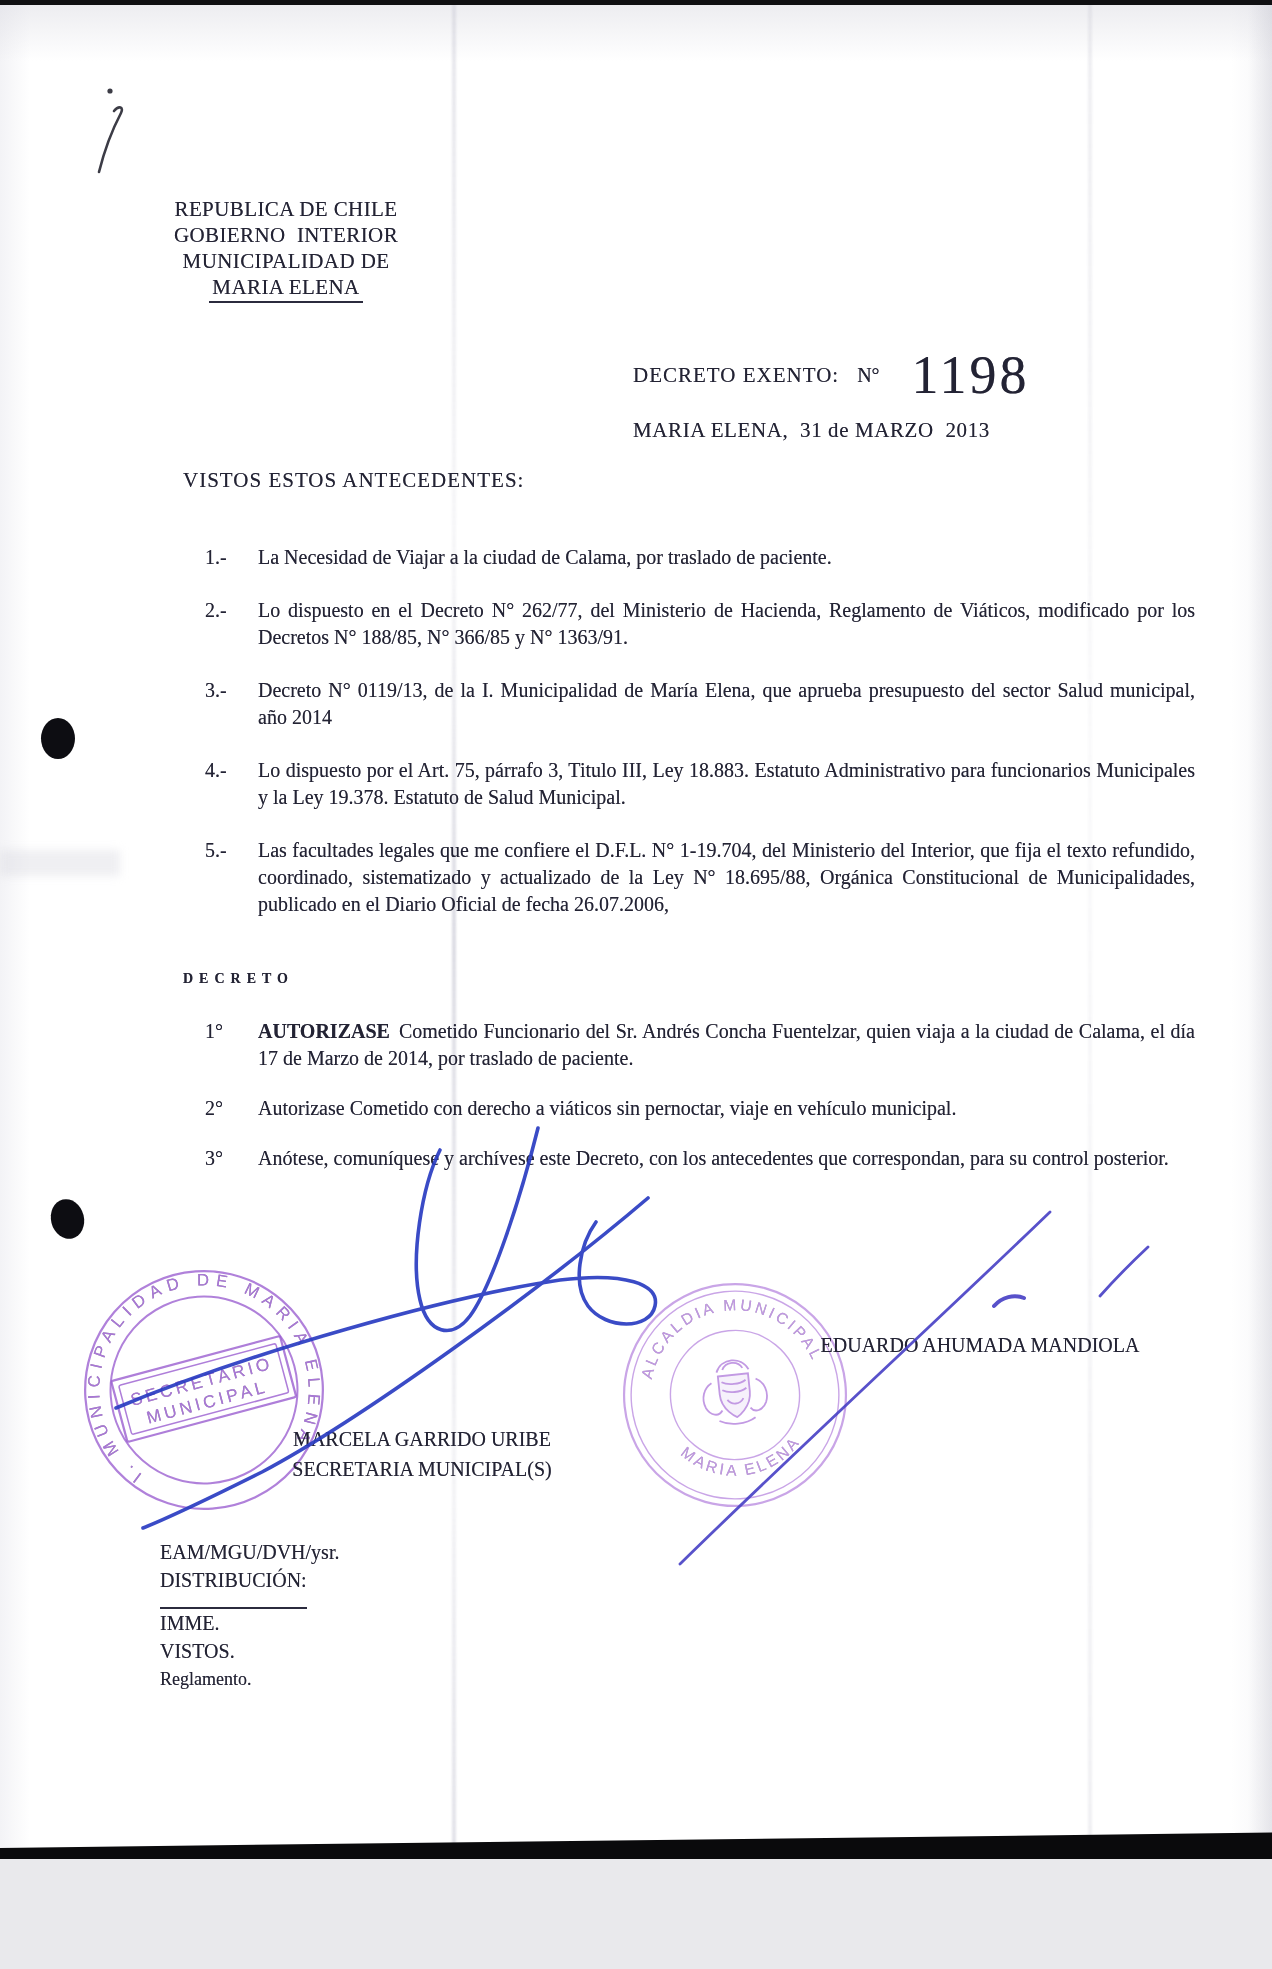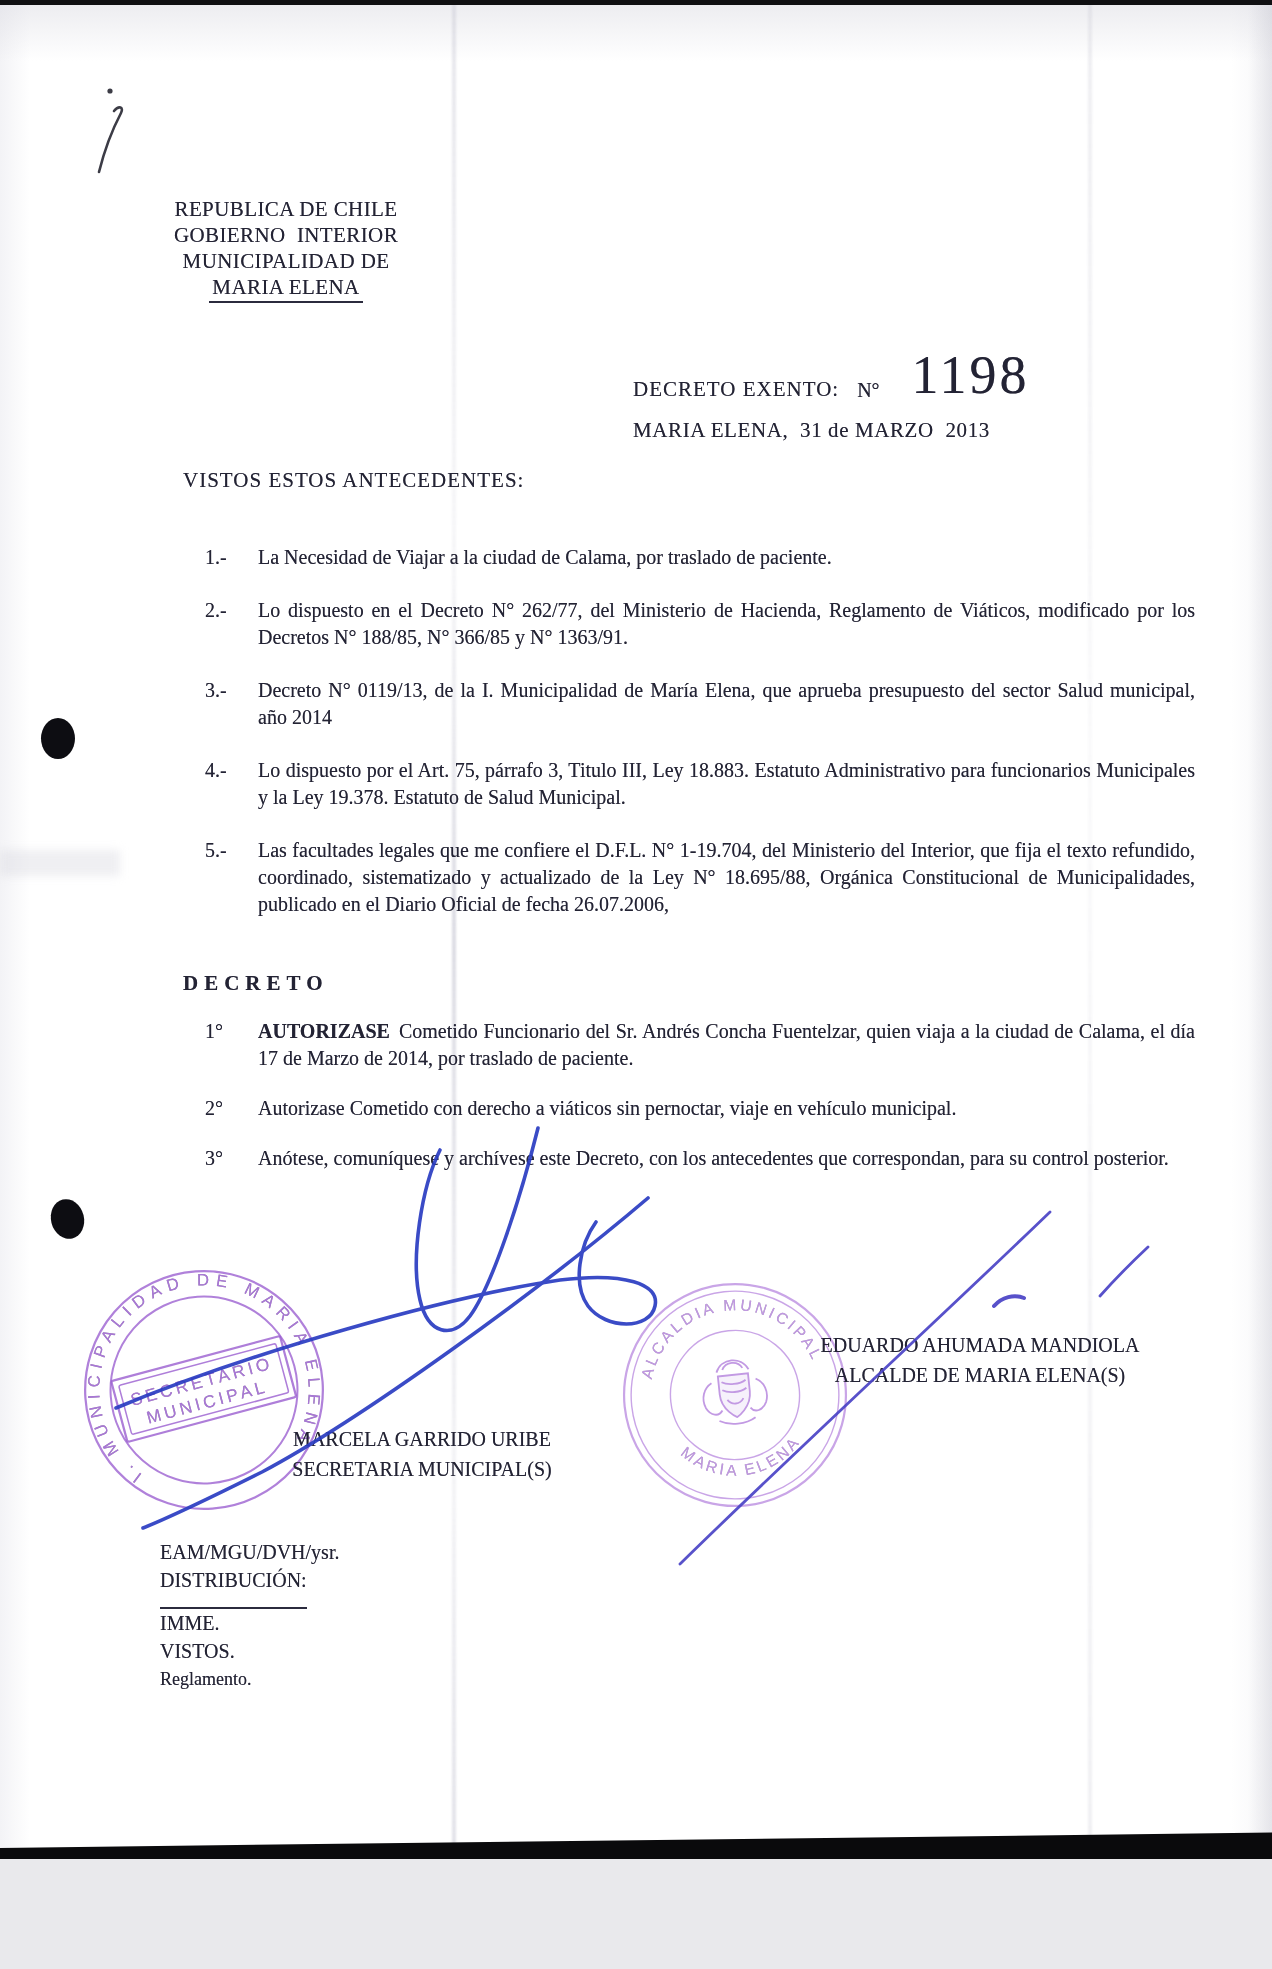--- a/index.html
+++ b/index.html
@@ -28,30 +28,30 @@
   .punch-dot.d1{left:41px;top:718px;width:34px;height:41px;}
   .punch-dot.d2{left:51px;top:1199px;width:33px;height:40px;transform:rotate(-14deg);}
 
   
   .letterhead{position:absolute;left:150px;top:196px;width:272px;text-align:center;
     font-size:21px;line-height:26px;letter-spacing:.4px;z-index:3;}
   .letterhead .lh-line{white-space:pre;}
   .letterhead .underlined{display:inline-block;border-bottom:2px solid #2b2b3e;padding:0 3px 1px 3px;}
 
   
-  .decree-row{position:absolute;left:633px;top:348px;display:flex;align-items:flex-end;z-index:3;}
+  .decree-row{position:absolute;left:633px;top:348px;display:flex;align-items:center;z-index:3;}
   .decree-label{font-size:21px;letter-spacing:1px;}
   .decree-nsym{font-size:20px;margin-left:18px;}
   .decree-number{font-size:54px;letter-spacing:3px;margin-left:32px;line-height:1;}
   .place-date{position:absolute;left:633px;top:418px;font-size:21px;letter-spacing:.6px;white-space:pre;z-index:3;}
 
   
   .vistos-heading{position:absolute;left:183px;top:468px;font-size:21px;letter-spacing:1px;z-index:3;}
   .vistos-list{position:absolute;left:205px;top:544px;width:990px;font-size:20px;line-height:27px;z-index:3;}
-  .d-heading{position:absolute;left:183px;top:971px;font-size:21px;font-weight:bold;letter-spacing:6px;z-index:3;}
+  .d-heading{position:absolute;left:183px;top:971px;font-size:14px;font-weight:bold;letter-spacing:6px;z-index:3;}
   .decreto-list{position:absolute;left:205px;top:1018px;width:990px;font-size:20px;line-height:27px;z-index:3;}
   .item{display:flex;margin-bottom:26px;}
   .decreto-list .item{margin-bottom:23px;}
   .item .num{flex:none;width:53px;}
   .item .txt{flex:1;text-align:justify;}
   .lead{font-weight:bold;}
   .lead:not(:empty){margin-right:9px;}
 
   
   .sig-block{position:absolute;text-align:center;font-size:20px;line-height:30px;z-index:3;}
@@ -190,21 +190,20 @@
         <path fill="none" d="M 140 104 C 148 108 152 118 148 128 C 144 136 136 138 132 132"></path>
         <path fill="none" d="M 108 92 C 112 84 124 84 128 92"></path>
         <path fill="none" d="M 102 94 C 108 80 128 80 134 94"></path>
         <path fill="none" d="M 100 142 C 110 148 126 148 136 142"></path>
       </g>
     </svg>
   </div>
 
   <div class="sig-block sig-mayor">
     <div>EDUARDO AHUMADA MANDIOLA</div>
-    <div>ALCALDE DE MARIA ELENA(S)</div>
   </div>
   <div class="sig-block sig-secretary">
     <div>MARCELA GARRIDO URIBE</div>
     <div>SECRETARIA MUNICIPAL(S)</div>
   </div>
 
   <div class="footer-block">
     <div>EAM/MGU/DVH/ysr.</div>
     <div><span class="underlined">DISTRIBUCIÓN:</span></div>
     <div>IMME.</div>

